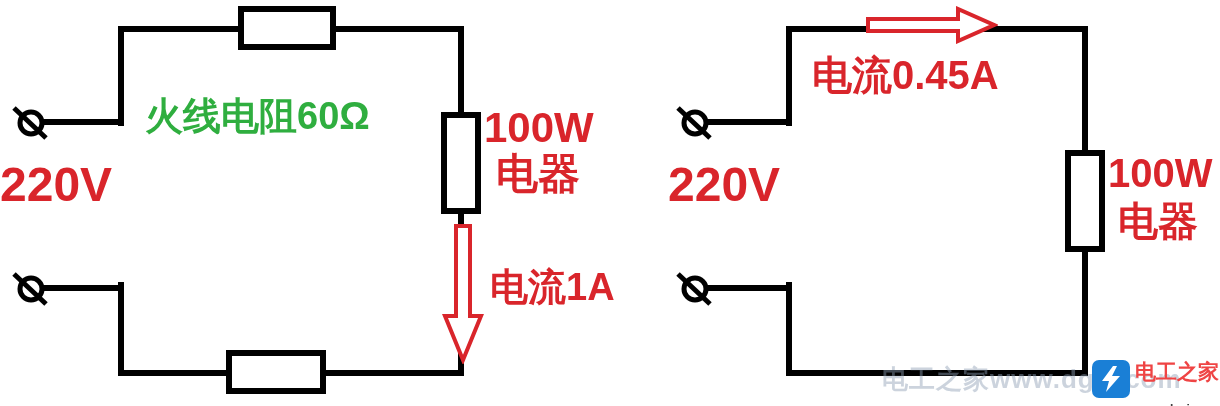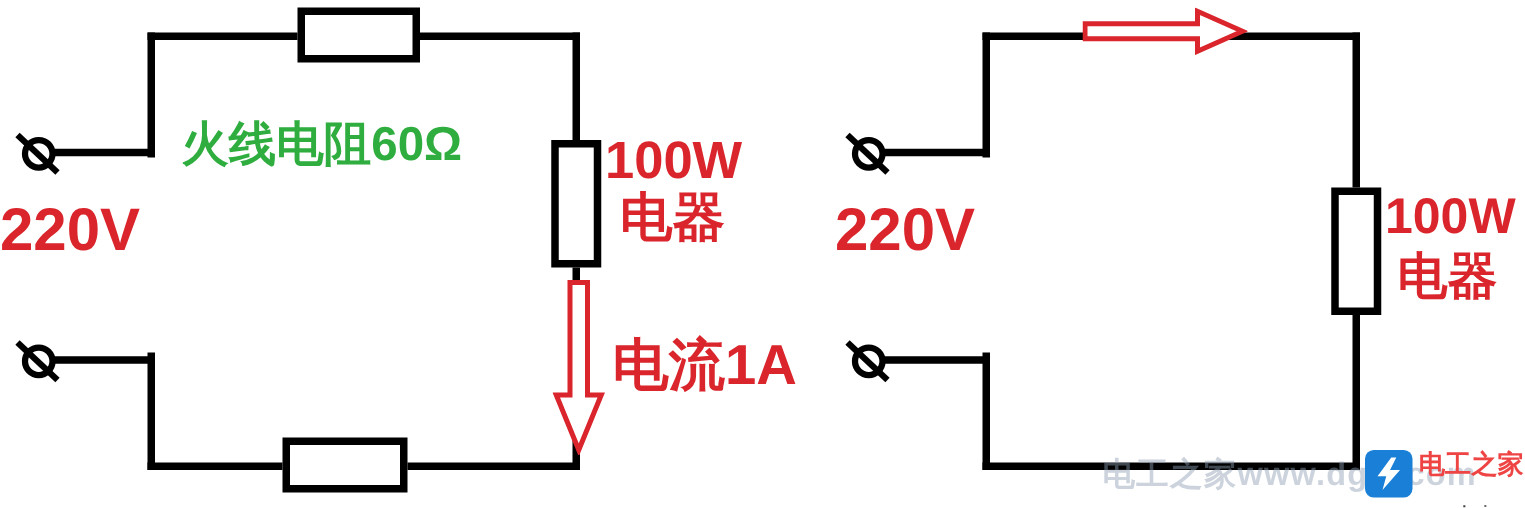--- a/index.html
+++ b/index.html
@@ -57,21 +57,21 @@
   <div class="res-box" style="left:441px;top:112px;width:40px;height:102px;"></div>
 
   <svg class="icon" style="left:442px;top:224px;" width="42" height="140" viewBox="0 0 42 140">
     <polygon points="14,2 28,2 28,92 39,92 21,136 3,92 14,92" fill="#ffffff" stroke="var(--red,#d9252b)" stroke-width="4" stroke-linejoin="miter"></polygon>
   </svg>
 
   <div class="lbl red" style="left:0px;top:160px;font-size:48px;">220V</div>
   <div class="lbl green" style="left:145px;top:54px;font-size:38px;margin-top:43px;">火线电阻60Ω</div>
   <div class="lbl red" style="left:484px;top:106px;font-size:42px;">100W</div>
   <div class="lbl red" style="left:496px;top:152px;font-size:42px;">电器</div>
-  <div class="lbl red" style="left:490px;top:268px;font-size:45px;">电流1A</div>
+  <div class="lbl red" style="left:490px;top:268px;font-size:38px;">电流1A</div>
 
   <div class="wire" style="left:786px;top:26px;width:302px;height:6px;"></div>
   <div class="wire" style="left:1082px;top:26px;width:6px;height:130px;"></div>
   <div class="wire" style="left:1082px;top:248px;width:6px;height:128px;"></div>
   <div class="wire" style="left:786px;top:370px;width:302px;height:6px;"></div>
   <div class="wire" style="left:786px;top:26px;width:6px;height:100px;"></div>
   <div class="wire" style="left:786px;top:282px;width:6px;height:94px;"></div>
   <div class="wire" style="left:706px;top:119px;width:84px;height:6px;"></div>
   <div class="wire" style="left:706px;top:285px;width:84px;height:6px;"></div>
 
@@ -84,20 +84,21 @@
     <line x1="6" y1="6" x2="38" y2="36" stroke="#000" stroke-width="5"></line>
   </svg>
 
   <div class="res-box" style="left:1065px;top:150px;width:40px;height:102px;"></div>
 
   <svg class="icon" style="left:866px;top:6px;" width="132" height="38" viewBox="0 0 132 38">
     <polygon points="2,13 92,13 92,3 128,19 92,35 92,25 2,25" fill="#ffffff" stroke="var(--red,#d9252b)" stroke-width="4" stroke-linejoin="miter"></polygon>
   </svg>
 
   <div class="lbl red" style="left:668px;top:160px;font-size:48px;">220V</div>
+  <div class="lbl red" style="left:812px;top:54px;font-size:40px;">电流0.45A</div>
   <div class="lbl red" style="left:1108px;top:152px;font-size:40px;">100W</div>
   <div class="lbl red" style="left:1118px;top:200px;font-size:40px;">电器</div>
 
   <div class="ghost" style="left:882px;top:362px;font-size:26px;">电工之家www.dgzj.com</div>
 
   <div class="logo-badge" style="left:1092px;top:360px;">
     <div class="logo-sq">
       <svg width="24" height="28" viewBox="0 0 24 28">
         <polygon points="14,1 3,16 10,16 7,27 21,11 13,11 18,1" fill="#ffffff"></polygon>
       </svg>

